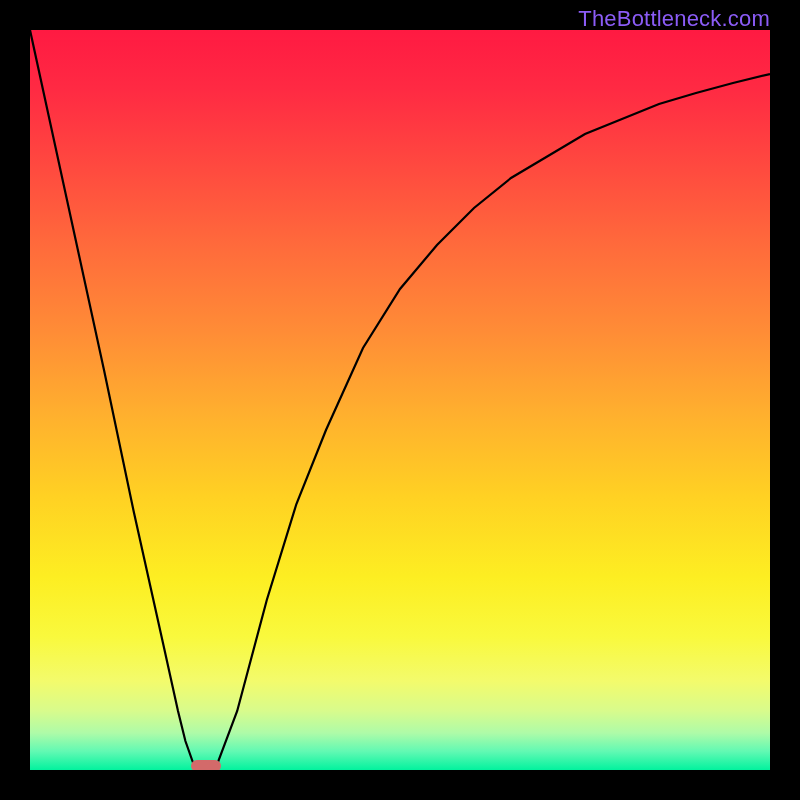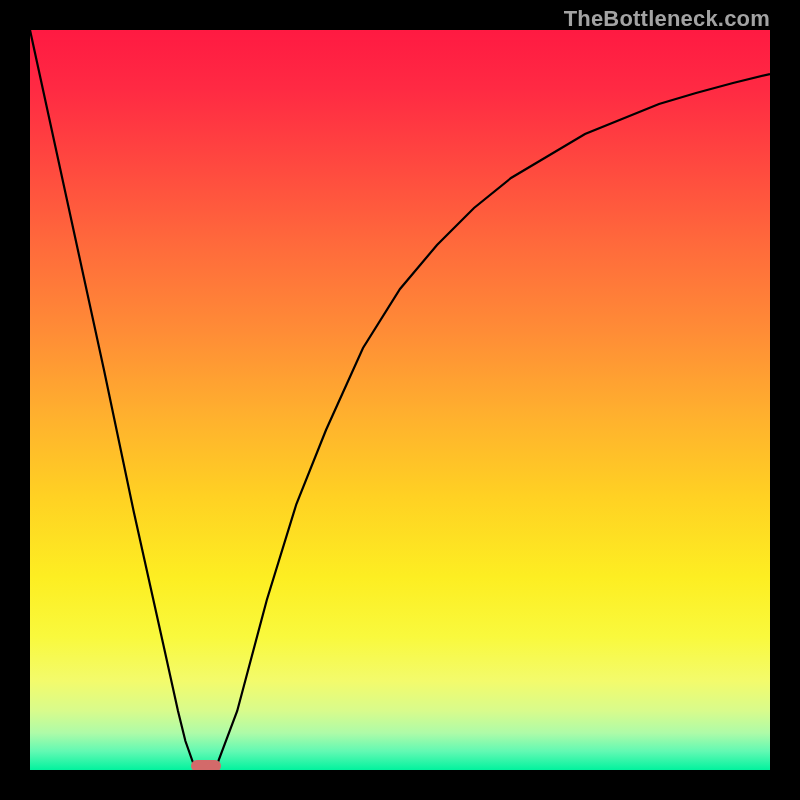--- a/index.html
+++ b/index.html
@@ -50,22 +50,22 @@
     position: absolute;
     inset: 0;
     width: 100%;
     height: 100%;
   }
   .watermark {
     position: absolute;
     top: 6px;
     right: 30px;
     font-size: 22px;
-    font-weight: 700;
-    color: #a3a3a3;
+    font-weight: 400;
+    color: #8b5cf6;
     letter-spacing: 0.2px;
     font-family: Verdana, Geneva, sans-serif;
   }
 </style>
 </head>
 <body>
 
 <div class="outer-frame">
 
   <div class="watermark">TheBottleneck.com</div>

